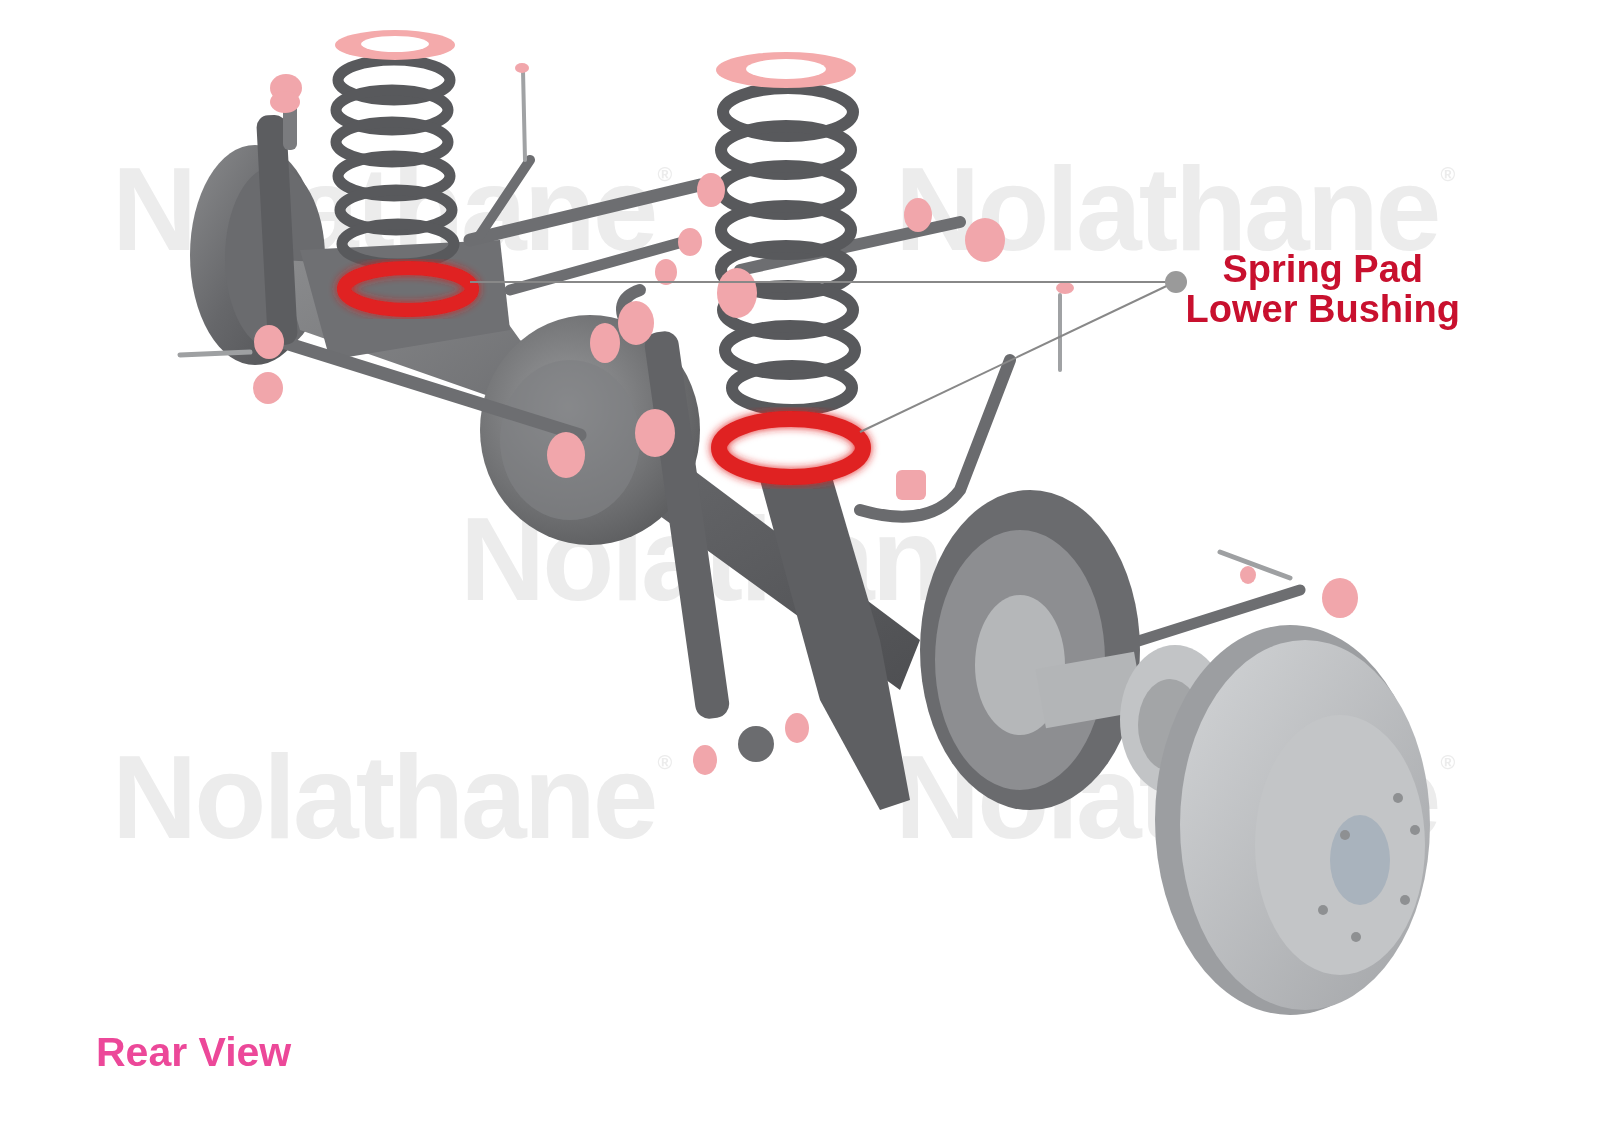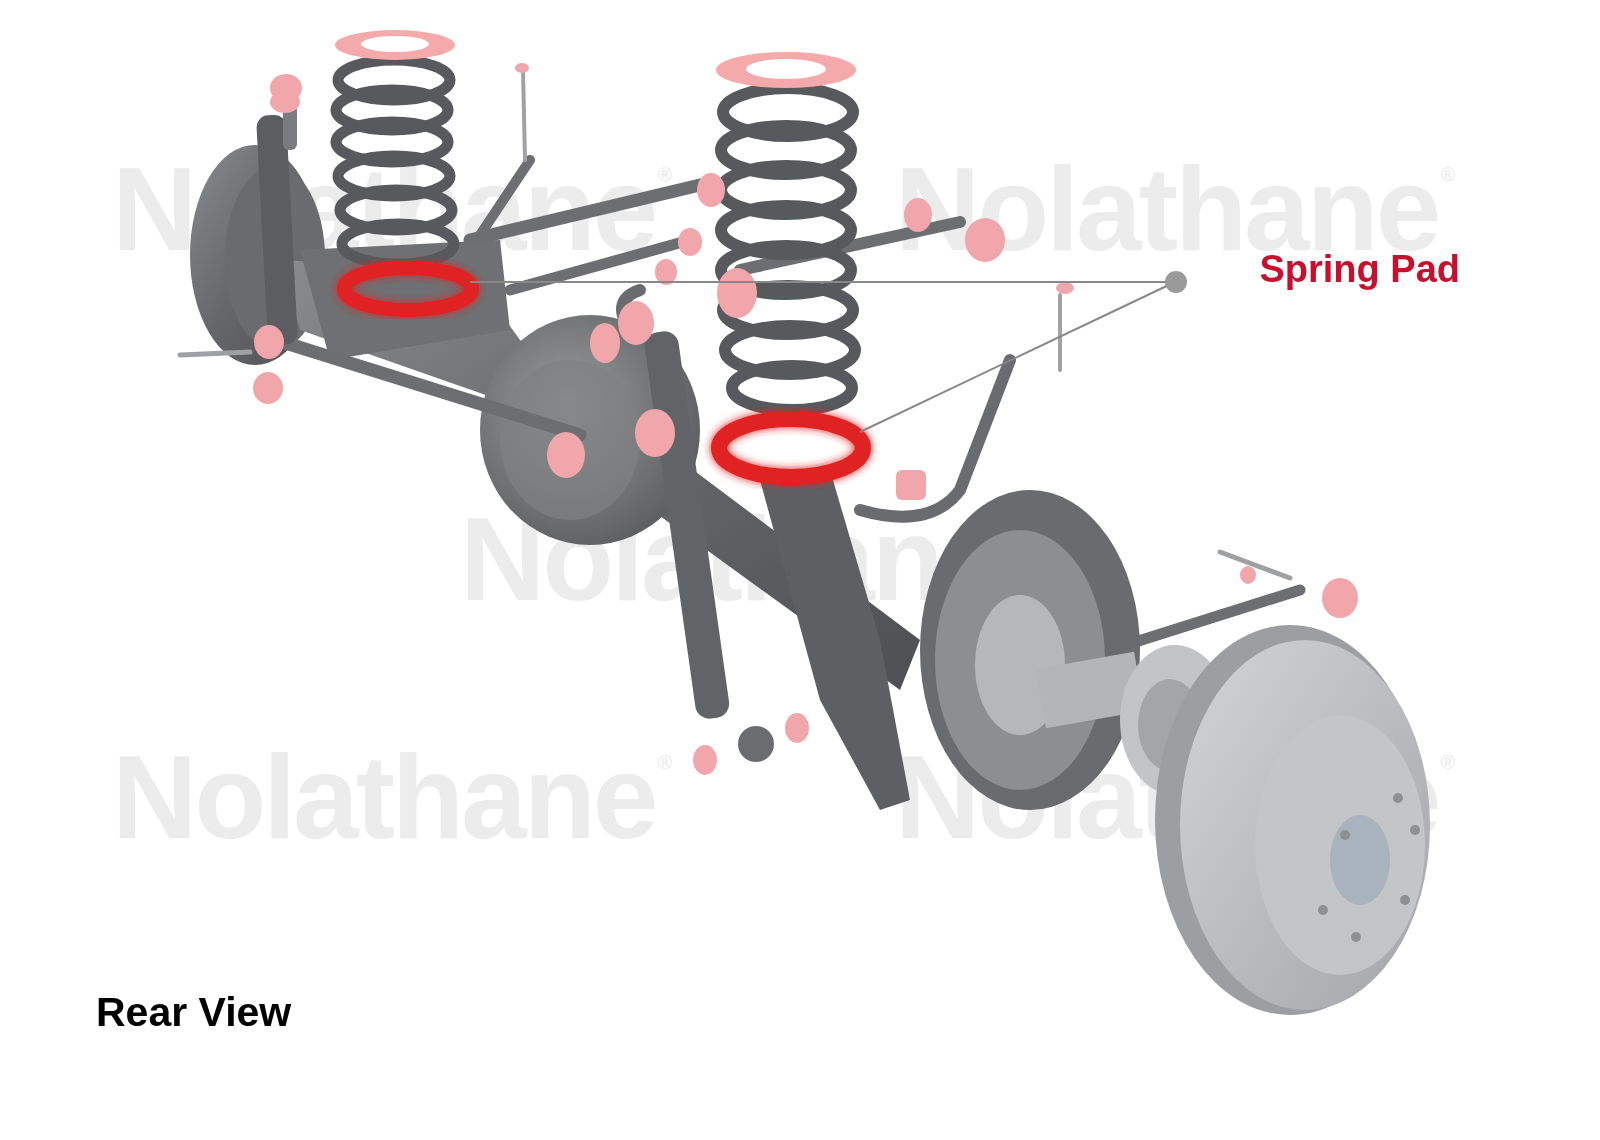--- a/index.html
+++ b/index.html
@@ -14,22 +14,22 @@
   .wm-2 { left: 895px; top: 150px; }
   .wm-3 { left: 460px; top: 500px; }
   .wm-4 { left: 112px; top: 738px; }
   .wm-5 { left: 895px; top: 738px; }
   svg.art { position: absolute; left: 0; top: 0; }
   .callout-label {
     position: absolute; right: 140px; top: 249px; text-align: center;
     color: #c8102e; font-weight: 700; font-size: 38px; line-height: 40px;
   }
   .view-label {
-    position: absolute; left: 96px; top: 988px;
-    color: #000000; font-weight: 700; font-size: 41px; line-height: 48px;
+    position: absolute; left: 96px; top: 1028px;
+    color: #ec4899; font-weight: 700; font-size: 41px; line-height: 48px;
   }
   .brand-logo {
     position: absolute; left: 1170px; top: 1036px;
     color: #e53323; font-weight: 700; font-size: 58px; letter-spacing: -1.5px; line-height: 66px;
   }
   .brand-logo sup { font-size: 13px; vertical-align: top; position: relative; top: 6px; color: #e53323; font-weight: 400; }
 </style>
 </head>
 <body>
 
@@ -186,17 +186,18 @@
 
     <g stroke="#888888" stroke-width="2">
       <line x1="470" y1="282" x2="1175" y2="282"></line>
       <line x1="860" y1="432" x2="1175" y2="282"></line>
       <circle cx="1176" cy="282" r="11" fill="#9a9a9a" stroke="none"></circle>
     </g>
   </svg>
 
   <div class="callout-label">
     <div>Spring Pad</div>
+    <div>Lower Bushing</div>
   </div>
 
   <div class="view-label">Rear View</div>
 
 </div>
 
 </body></html>

